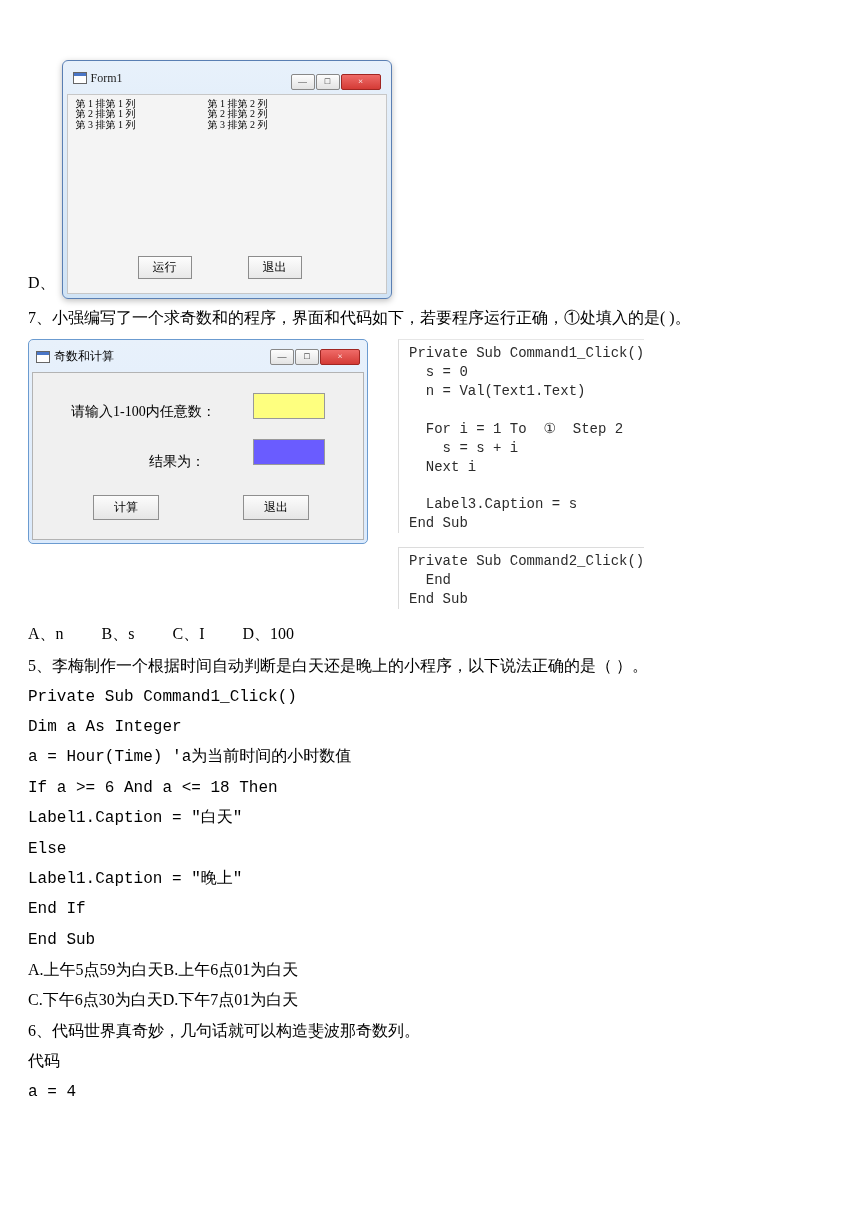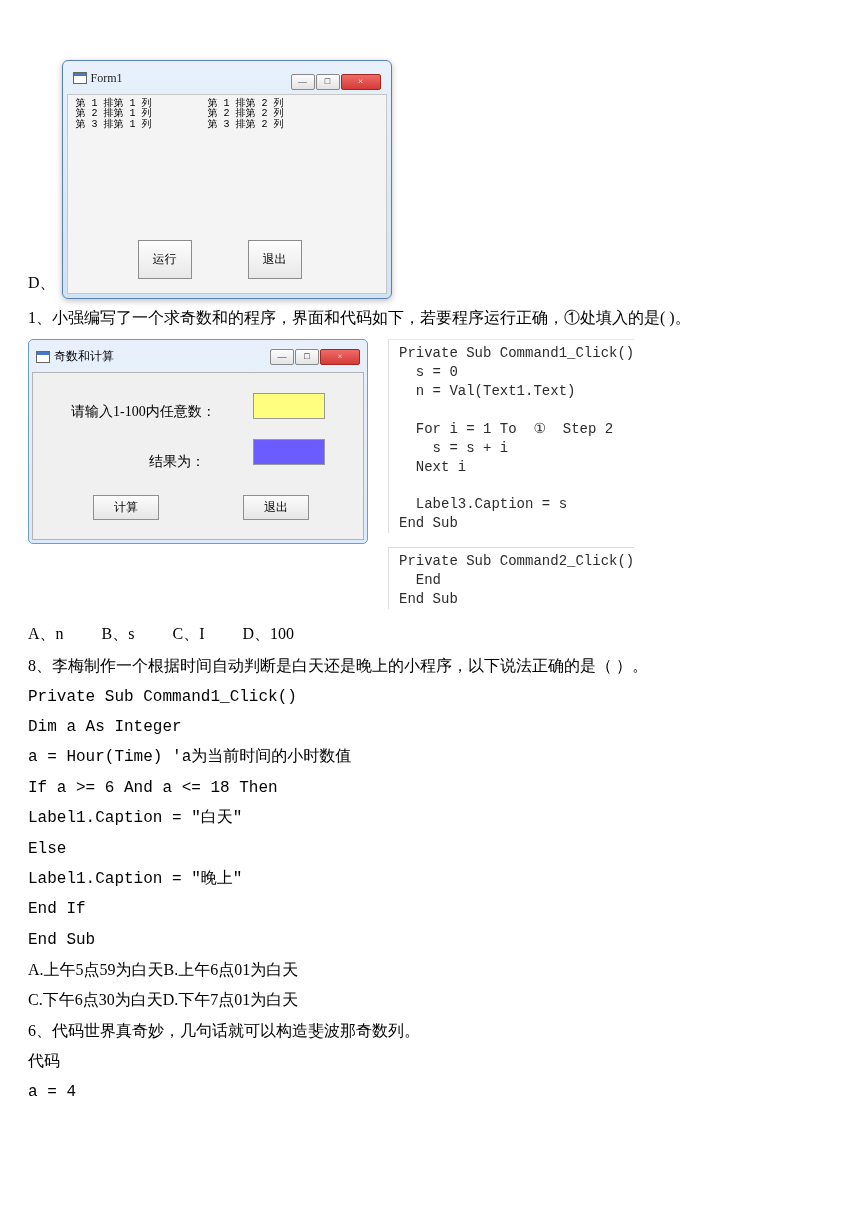--- a/index.html
+++ b/index.html
@@ -45,33 +45,33 @@
       background: #f4f4f4;
       border: 1px solid #c7c7c7;
       position: relative;
     }
     .vb-client.form1 { width: 320px; height: 200px; }
     .btn-classic {
       position: absolute;
       background: linear-gradient(#fdfdfd,#e8e8e8);
       border: 1px solid #8c8c8c;
       font-size: 12px;
-      padding: 10px 14px;
+      padding: 2px 14px;
       cursor: pointer;
     }
     .form1-text {
       position: absolute;
       font-size: 10px;
-      font-family: Liberation Mono, monospace;
+      font-family: Liberation Serif, serif;
       line-height: 1.05;
       white-space: pre;
     }
     .row-d { display: flex; align-items: flex-end; margin-top: 60px; }
     .d-label { margin-right: 6px; }
-    .q4-wrap { display: flex; gap: 20px; margin-top: 6px; margin-bottom: 10px; align-items: flex-start;}
+    .q4-wrap { display: flex; gap: 30px; margin-top: 6px; margin-bottom: 10px; align-items: flex-start;}
     .q4-left {
       width: 340px;
       border: 1px solid #6b9bd0;
       border-radius: 5px;
       background: linear-gradient(#e8f1fb,#dbeafc);
       padding: 3px;
     }
     .q4-title {
       display: flex; justify-content: space-between; align-items: center;
       padding: 2px 4px 4px;
@@ -165,21 +165,21 @@
 第 3 排第 1 列</div>
       <div class="form1-text" style="left:140px;top:4px;">第 1 排第 2 列
 第 2 排第 2 列
 第 3 排第 2 列</div>
       <button class="btn-classic" style="left:70px;bottom:14px;">运行</button>
       <button class="btn-classic" style="left:180px;bottom:14px;">退出</button>
     </div>
   </div>
 </div>
 
-<p class="text-line mt">1、小强编写了一个求奇数和的程序，界面和代码如下，若要程序运行正确，①处填入的是(  )。</p>
+<p class="text-line mt">7、小强编写了一个求奇数和的程序，界面和代码如下，若要程序运行正确，①处填入的是(  )。</p>
 
 <div class="q4-wrap">
   <div class="q4-left">
     <div class="q4-title">
       <div class="win7-title-left">
         <span class="vb-icon"></span>
         <span>奇数和计算</span>
       </div>
       <div class="win-ctrl">
         <span class="win-btn">—</span>
@@ -213,21 +213,21 @@
   </div>
 </div>
 
 <div class="options">
   <span>A、n</span>
   <span>B、s</span>
   <span>C、I</span>
   <span>D、100</span>
 </div>
 
-<p class="text-line">8、李梅制作一个根据时间自动判断是白天还是晚上的小程序，以下说法正确的是（    ）。</p>
+<p class="text-line">5、李梅制作一个根据时间自动判断是白天还是晚上的小程序，以下说法正确的是（    ）。</p>
 <p class="text-line code-line">Private Sub Command1_Click()</p>
 <p class="text-line code-line">Dim a As Integer</p>
 <p class="text-line code-line">a = Hour(Time) 'a为当前时间的小时数值</p>
 <p class="text-line code-line">If a &gt;= 6 And a &lt;= 18 Then</p>
 <p class="text-line code-line">Label1.Caption = "白天"</p>
 <p class="text-line code-line">Else</p>
 <p class="text-line code-line">Label1.Caption = "晚上"</p>
 <p class="text-line code-line">End If</p>
 <p class="text-line code-line">End Sub</p>
 <p class="text-line">A.上午5点59为白天B.上午6点01为白天</p>

